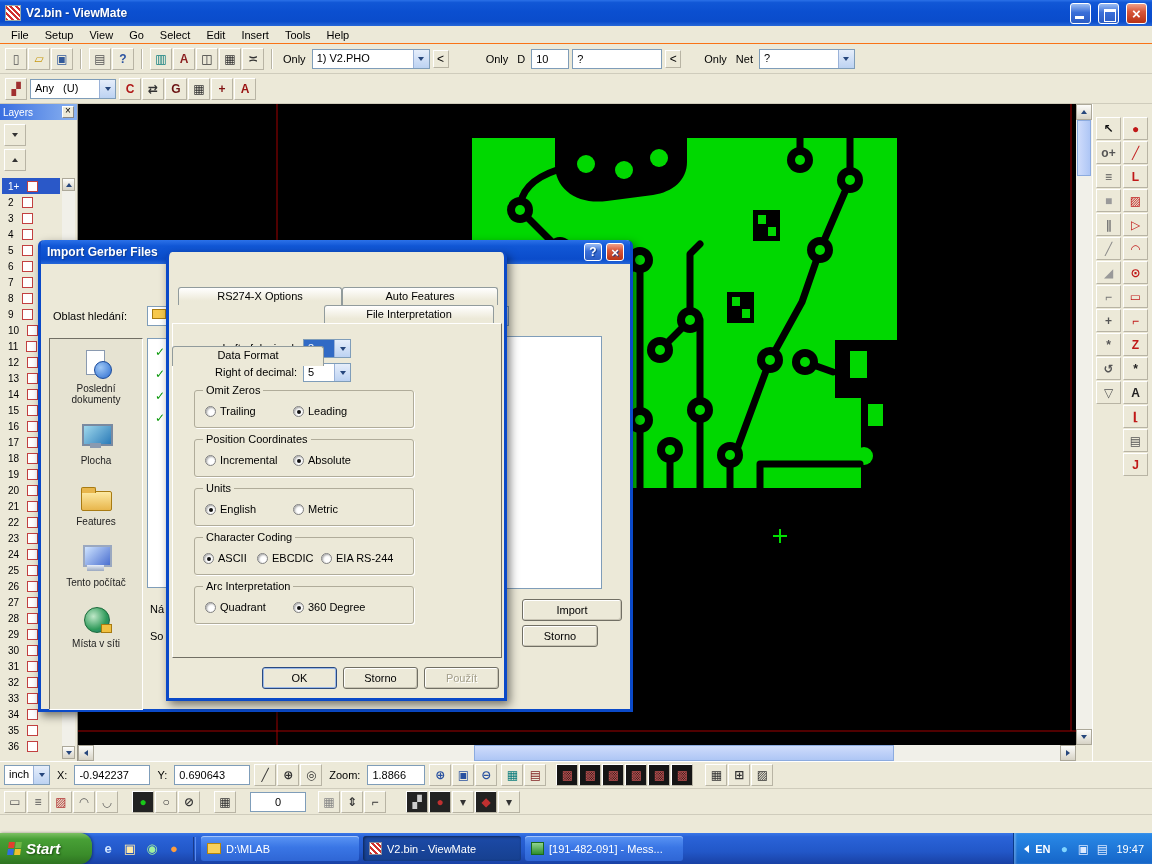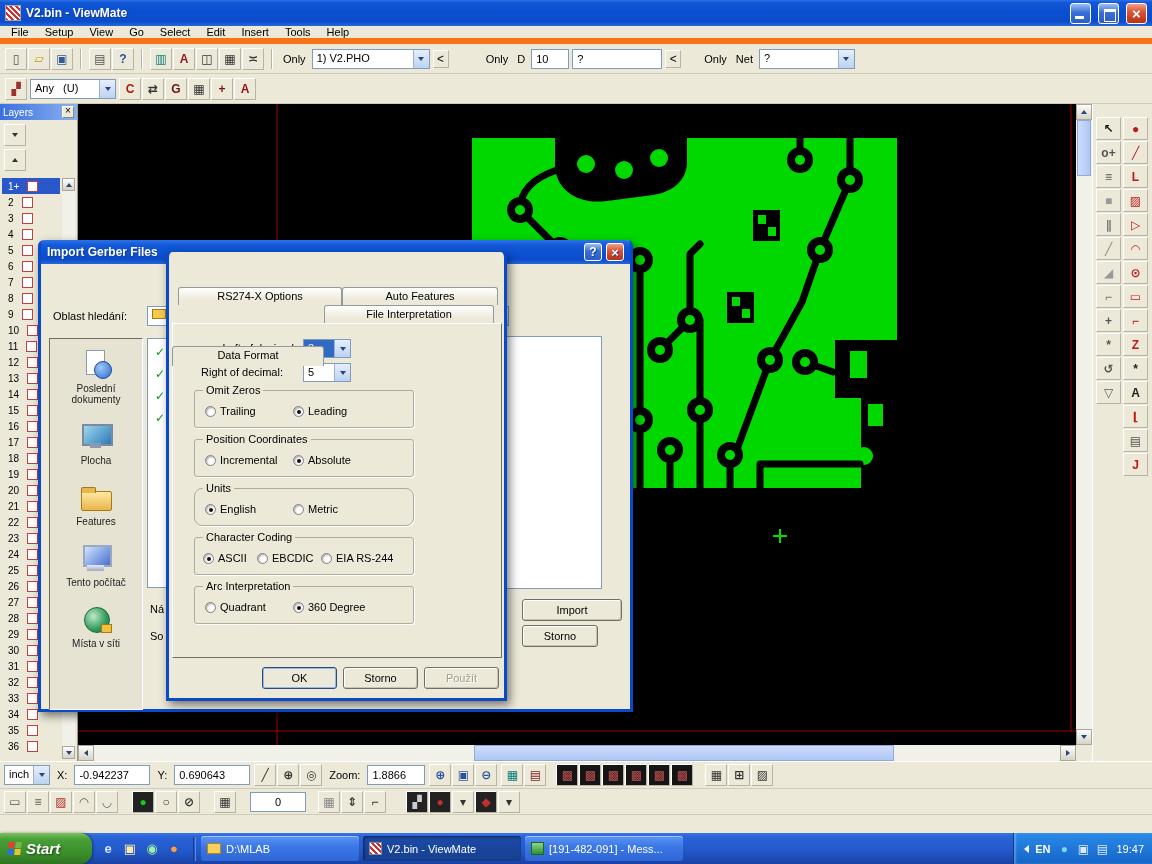--- a/index.html
+++ b/index.html
@@ -14,21 +14,21 @@
 .titlebar .title{color:#fff;font-weight:bold;font-size:12px;text-shadow:1px 1px 1px #123c8c;flex:1;white-space:nowrap;}
 .appicon{width:16px;height:16px;border:1px solid #9aa;background:repeating-linear-gradient(45deg,#d03030 0 2px,#fff 2px 4px);flex:none;}
 .winbtn{width:21px;height:21px;border:1px solid #fff;border-radius:3px;margin-left:2px;position:relative;flex:none;
   background:linear-gradient(#9cbdf3,#3a6fd8 45%,#2b5cc4);}
 .winbtn.close{background:linear-gradient(#f0a08a,#d8573a 40%,#b93215);}
 .winbtn.min::after{content:"";position:absolute;left:4px;bottom:4px;width:9px;height:3px;background:#fff;}
 .winbtn.restore::after{content:"";position:absolute;left:5px;top:5px;width:10px;height:9px;border:1px solid #fff;border-top:3px solid #fff;}
 .winbtn.close::after{content:"\00D7";position:absolute;left:5px;top:0;color:#fff;font-weight:bold;font-size:15px;line-height:19px;}
 
 
-.menubar{left:0;top:26px;width:1152px;height:18px;background:var(--face);display:flex;align-items:center;padding-left:3px;border-bottom:6px solid #f97316;}
+.menubar{left:0;top:26px;width:1152px;height:18px;background:var(--face);display:flex;align-items:center;padding-left:3px;border-bottom:1px solid #f97316;}
 .menu-item{padding:2px 8px;white-space:pre;}
 .toolbar{background:var(--face);display:flex;align-items:center;gap:3px;padding:0 5px;border-bottom:1px solid #cfccbc;}
 #toolbar1{left:0;top:44px;width:1152px;height:30px;}
 #toolbar2{left:0;top:74px;width:1152px;height:30px;}
 .tgroup{display:flex;gap:1px;}
 .tbtn{width:22px;height:22px;background:var(--face);border:1px solid;border-color:#fff #b8b4a4 #b8b4a4 #fff;
   display:flex;align-items:center;justify-content:center;font-size:12px;font-weight:bold;}
 .tsep{width:2px;height:20px;border-left:1px solid #b8b4a4;border-right:1px solid #fff;margin:0 4px;}
 .field{background:#fff;border:1px solid #7f9db9;height:20px;display:flex;align-items:center;padding:0 4px;white-space:pre;}
 .combo{background:#fff;border:1px solid #7f9db9;height:20px;display:flex;align-items:stretch;}
@@ -586,21 +586,21 @@
       </div>
       <div class="tabpanel"></div>
 
       <span class="flabel" style="left:20px;top:90px;">Left of decimal:</span>
       <div class="combo abs" style="left:134px;top:87px;width:48px;height:19px;">
         <span class="val sel">3</span>
         <span class="drop">
             <span class="tri-down"></span>
           </span>
       </div>
-      <span class="flabel" style="left:6px;top:114px;">Right of decimal:</span>
+      <span class="flabel" style="left:20px;top:114px;">Right of decimal:</span>
       <div class="combo abs" style="left:134px;top:111px;width:48px;height:19px;">
         <span class="val">5</span>
         <span class="drop">
             <span class="tri-down"></span>
           </span>
       </div>
 
       <div class="group" style="top:138px;">
         <span class="gtitle">Omit Zeros</span>
         <span class="gopt" style="left:10px;">
@@ -616,21 +616,21 @@
         <span class="gtitle">Position Coordinates</span>
         <span class="gopt" style="left:10px;">
             <span class="radio"></span>
             <span>Incremental</span>
           </span>
         <span class="gopt" style="left:98px;">
             <span class="radio on"></span>
             <span>Absolute</span>
           </span>
       </div>
-      <div class="group" style="top:236px;border-radius:8px;">
+      <div class="group" style="top:236px;">
         <span class="gtitle">Units</span>
         <span class="gopt" style="left:10px;">
             <span class="radio on"></span>
             <span>English</span>
           </span>
         <span class="gopt" style="left:98px;">
             <span class="radio"></span>
             <span>Metric</span>
           </span>
       </div>

